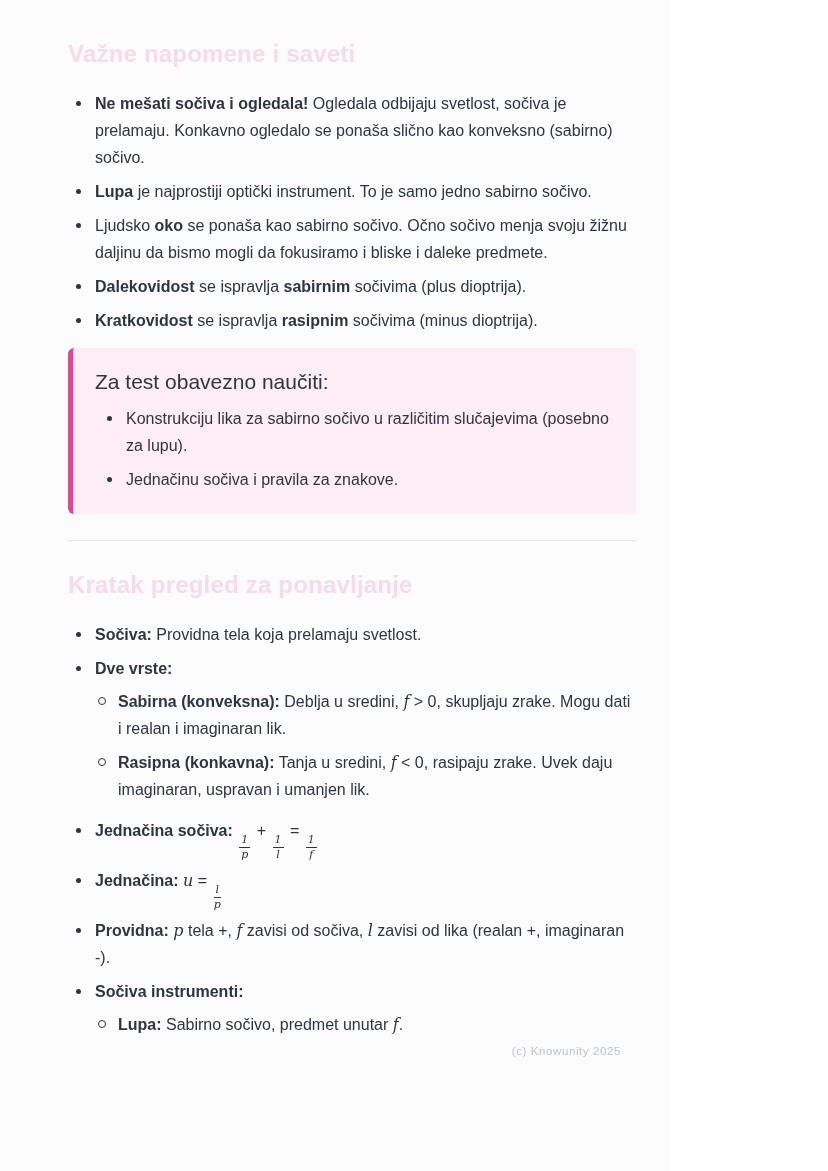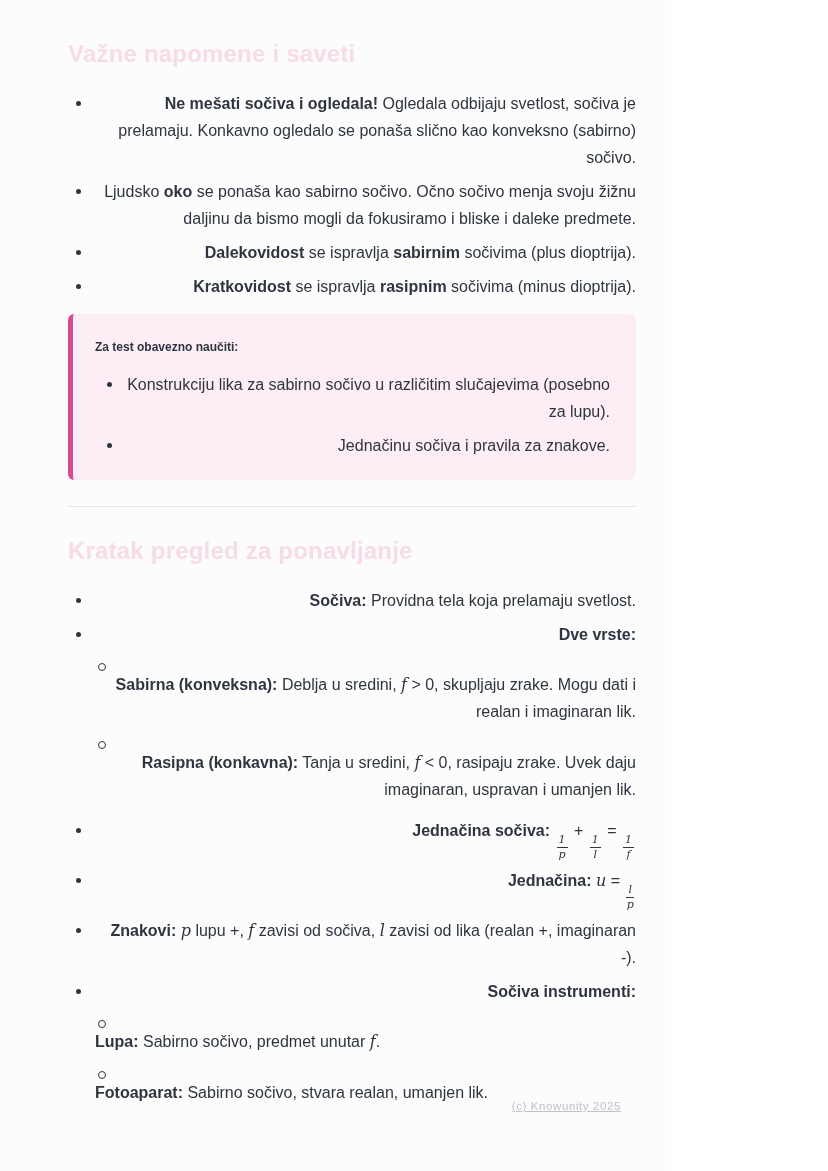--- a/index.html
+++ b/index.html
@@ -19,76 +19,82 @@
     overflow:hidden;
   }
   .content{position:absolute;left:68px;top:40px;width:568px;}
   .heading{
     font-size:24px;font-weight:700;color:var(--heading-pink);
     margin:0 0 22px 0;letter-spacing:.2px;
   }
   .list{list-style:none;margin:0;padding:0;color:var(--text);}
   .list li{display:flex;align-items:flex-start;margin-bottom:7px;}
   .li-wrap{flex:1;min-width:0;}
-  .li-body{font-size:16px;line-height:27px;color:var(--text);text-align:right;}
+  .li-body{font-size:16px;line-height:27px;color:var(--text);}
   .li-body strong{font-weight:700;}
   .marker{flex:none;}
   .marker.disc{
     width:5px;height:5px;border-radius:50%;background:var(--text);
     margin:11px 14px 0 8px;
   }
   .marker.circle{
     width:6px;height:6px;border-radius:50%;border:1.5px solid var(--text);
     background:transparent;margin:9px 12px 0 3px;
   }
   .sub{margin-top:6px;}
-  .sub li{margin-bottom:7px;flex-direction:column;}
+  .sub li{margin-bottom:7px;}
   .mvar{font-family:"DejaVu Serif","Liberation Serif",serif;font-style:italic;}
   .frac{
     display:inline-flex;flex-direction:column;align-items:center;
     vertical-align:-7px;line-height:1;margin:0 2px;
     font-family:"DejaVu Serif","Liberation Serif",serif;font-style:italic;
     font-size:11px;color:var(--text);
   }
   .frac .num{border-bottom:1px solid var(--text);padding:0 2px 2px;}
   .frac .den{padding-top:1px;}
   .callout{
     background:var(--callout-bg);
     border-left:5px solid var(--accent-pink);
     border-radius:6px;
     padding:20px 26px 14px 22px;
     margin:14px 0 0 0;
   }
   .callout-title{
-    margin:0 0 10px 0;font-size:12px;font-weight:700;color:var(--text);line-height:27px;
+    margin:0 0 10px 0;font-size:21px;font-weight:400;color:var(--text);line-height:27px;
   }
   .callout .list{padding-left:4px;}
   .divider{border:none;border-top:1px solid var(--divider);margin:26px 0 30px 0;}
   .vline{
     position:absolute;left:748px;top:33px;width:2px;height:1100px;
     background:var(--edge-line);
   }
   .footer{
-    position:absolute;top:1100px;right:50px;
-    font-size:11.5px;letter-spacing:.6px;color:var(--footer-text);text-decoration:underline;
+    position:absolute;top:1045px;right:50px;
+    font-size:11.5px;letter-spacing:.6px;color:var(--footer-text);
   }
 </style>
 </head>
 <body>
 
 <div class="page">
   <div class="content">
 
     <section>
       <h2 class="heading">Važne napomene i saveti</h2>
       <ul class="list">
           <li>
             <span class="marker disc"></span>
             <div class="li-wrap">
               <div class="li-body"><strong>Ne mešati sočiva i ogledala!</strong><span> Ogledala odbijaju svetlost, sočiva je prelamaju. Konkavno ogledalo se ponaša slično kao konveksno (sabirno) sočivo.</span></div>
+            </div>
+          </li>
+          <li>
+            <span class="marker disc"></span>
+            <div class="li-wrap">
+              <div class="li-body"><strong>Lupa</strong><span> je najprostiji optički instrument. To je samo jedno sabirno sočivo.</span></div>
             </div>
           </li>
           <li>
             <span class="marker disc"></span>
             <div class="li-wrap">
               <div class="li-body"><span>Ljudsko </span><strong>oko</strong><span> se ponaša kao sabirno sočivo. Očno sočivo menja svoju žižnu daljinu da bismo mogli da fokusiramo i bliske i daleke predmete.</span></div>
             </div>
           </li>
           <li>
             <span class="marker disc"></span>
@@ -174,40 +180,34 @@
             <div class="li-wrap">
               <div class="li-body"><strong>Jednačina:</strong><span> </span><span class="mvar">u</span><span> = </span><span class="frac">
                   <span class="num">l</span>
                   <span class="den">p</span>
                 </span></div>
             </div>
           </li>
           <li>
             <span class="marker disc"></span>
             <div class="li-wrap">
-              <div class="li-body"><strong>Znakovi:</strong><span> </span><span class="mvar">p</span><span> lupu +, </span><span class="mvar">f</span><span> zavisi od sočiva, </span><span class="mvar">l</span><span> zavisi od lika (realan +, imaginaran -).</span></div>
+              <div class="li-body"><strong>Providna:</strong><span> </span><span class="mvar">p</span><span> tela +, </span><span class="mvar">f</span><span> zavisi od sočiva, </span><span class="mvar">l</span><span> zavisi od lika (realan +, imaginaran -).</span></div>
             </div>
           </li>
           <li>
             <span class="marker disc"></span>
             <div class="li-wrap">
               <div class="li-body"><strong>Sočiva instrumenti:</strong></div>
               <ul class="list sub">
                 <li>
                   <span class="marker circle"></span>
                   <div class="li-wrap">
                     <div class="li-body"><strong>Lupa:</strong><span> Sabirno sočivo, predmet unutar </span><span class="mvar">f</span><span>.</span></div>
                   </div>
                 </li>
-                <li>
-                  <span class="marker circle"></span>
-                  <div class="li-wrap">
-                    <div class="li-body"><strong>Fotoaparat:</strong><span> Sabirno sočivo, stvara realan, umanjen lik.</span></div>
-                  </div>
-                </li>
               </ul>
             </div>
           </li>
         </ul>
     </section>
 
   </div>
 
   <div class="vline"></div>
   <div class="footer">(c) Knowunity 2025</div>

